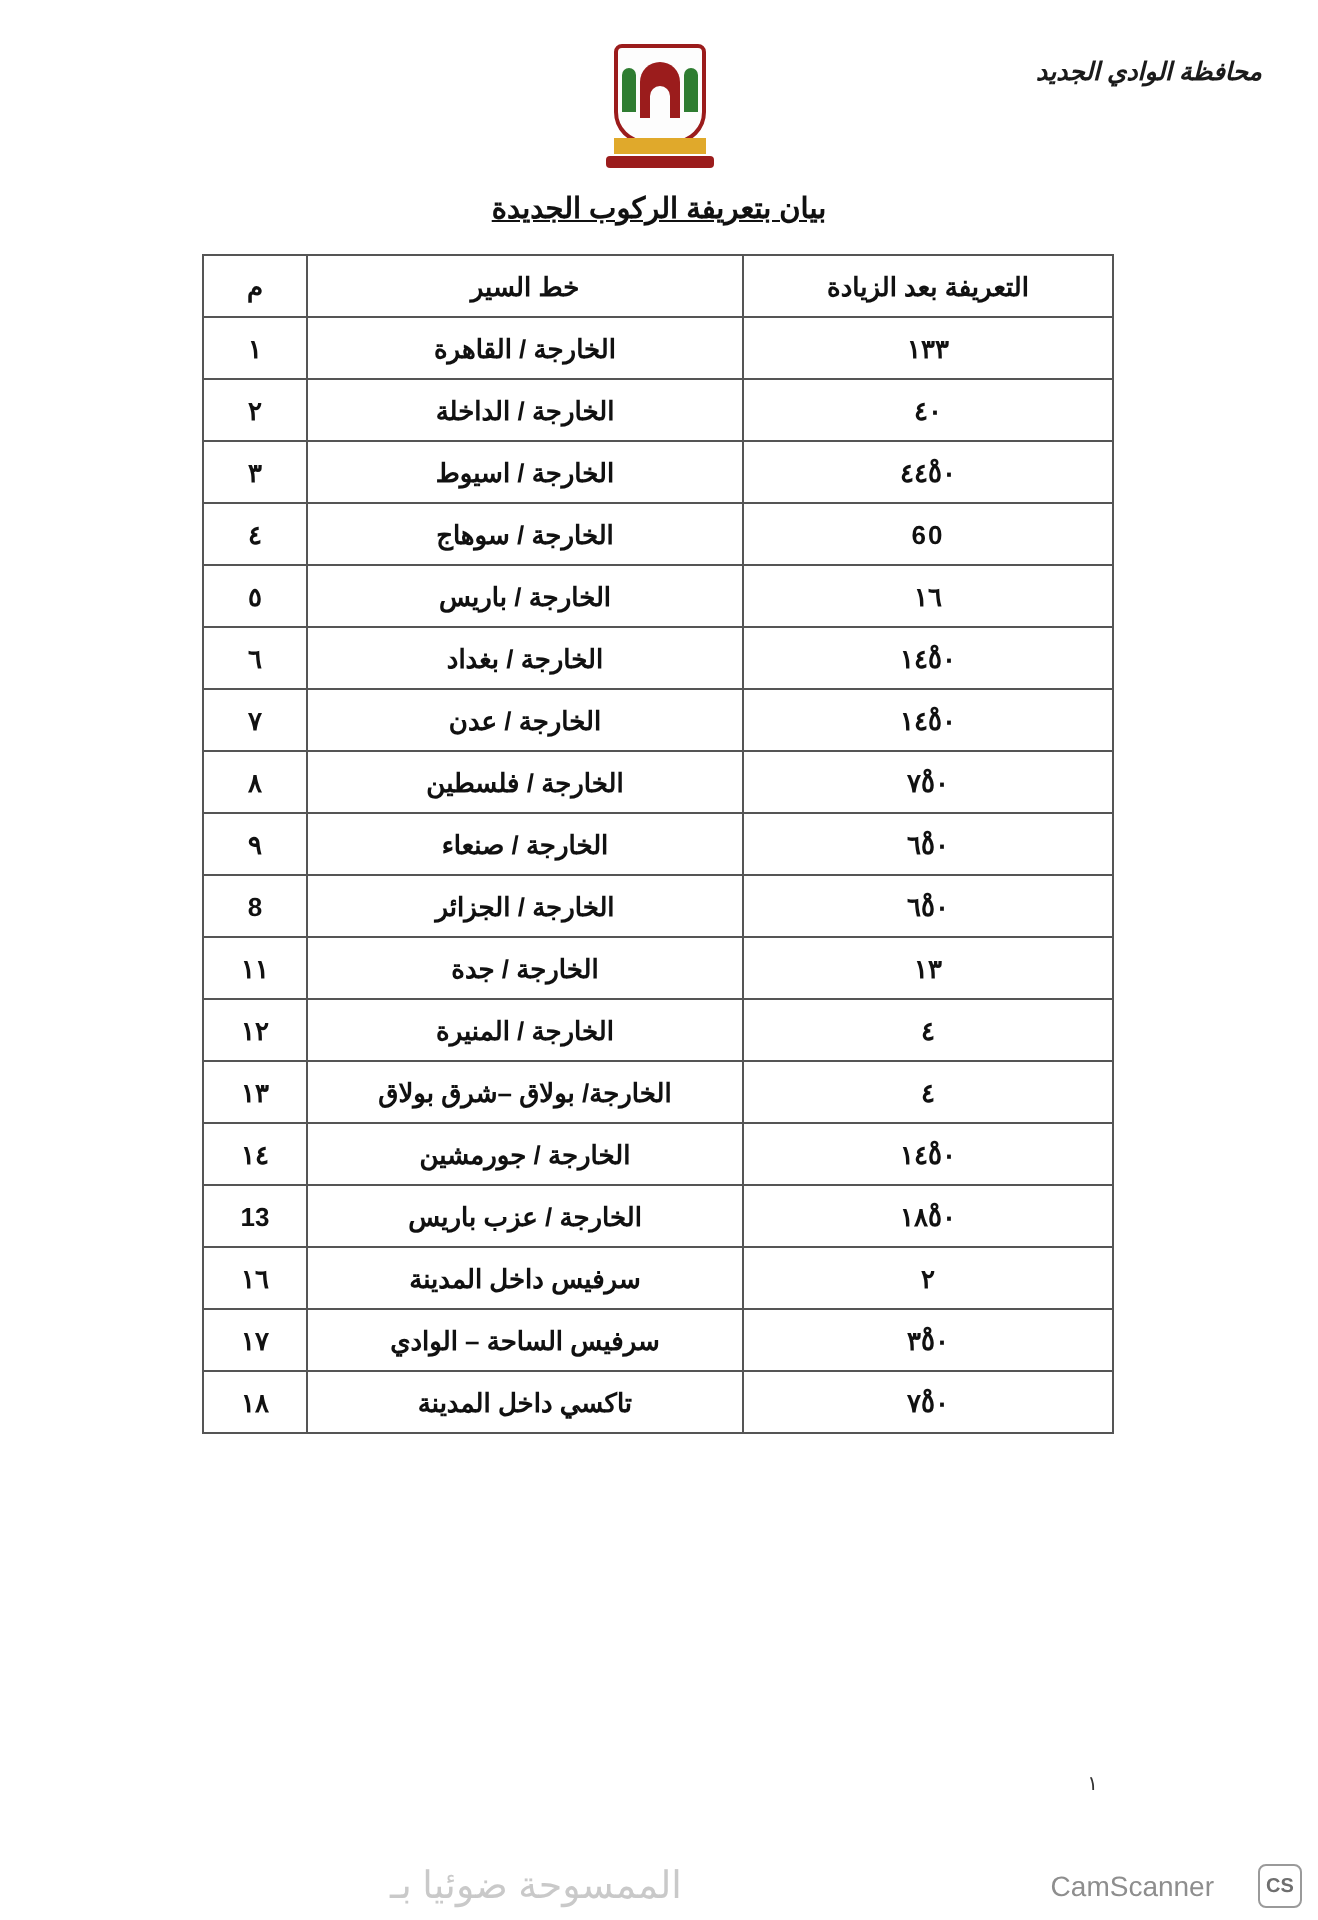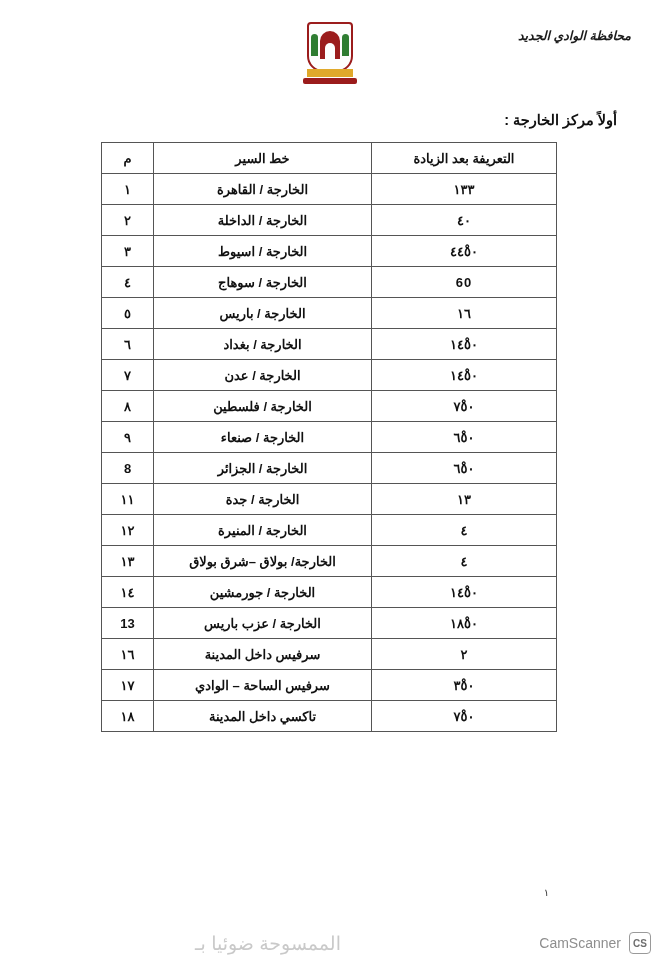--- a/index.html
+++ b/index.html
@@ -174,21 +174,21 @@
     position: absolute;
     left: 0;
     bottom: 0;
     width: 659px;
     height: 34px;
     background: #ffffff;
     display: flex;
     align-items: center;
   }
   .cs-logo {
-    margin-left: 8px;
+    margin-left: 22px;
     margin-right: 8px;
     width: 20px;
     height: 20px;
     border: 1.5px solid #9a9a9a;
     border-radius: 4px;
     color: #6f6f6f;
     font-size: 10px;
     font-weight: bold;
     display: flex;
     align-items: center;
@@ -224,22 +224,22 @@
         <div class="crest-shield"></div>
         <div class="crest-pal-l"></div>
         <div class="crest-pal-r"></div>
         <div class="crest-arch"></div>
         <div class="crest-base"></div>
         <div class="crest-band"></div>
       </div>
     </div>
   </div>
 
-
-  <div class="section-title">أولاً مركز الخارجة :</div>
+  <div class="doc-title">بيان بتعريفة الركوب الجديدة</div>
+
 
   <div class="table-wrap">
     <table class="fare-table">
       <colgroup>
         <col class="col-fare">
         <col class="col-route">
         <col class="col-num">
       </colgroup>
       <thead>
         <tr>

